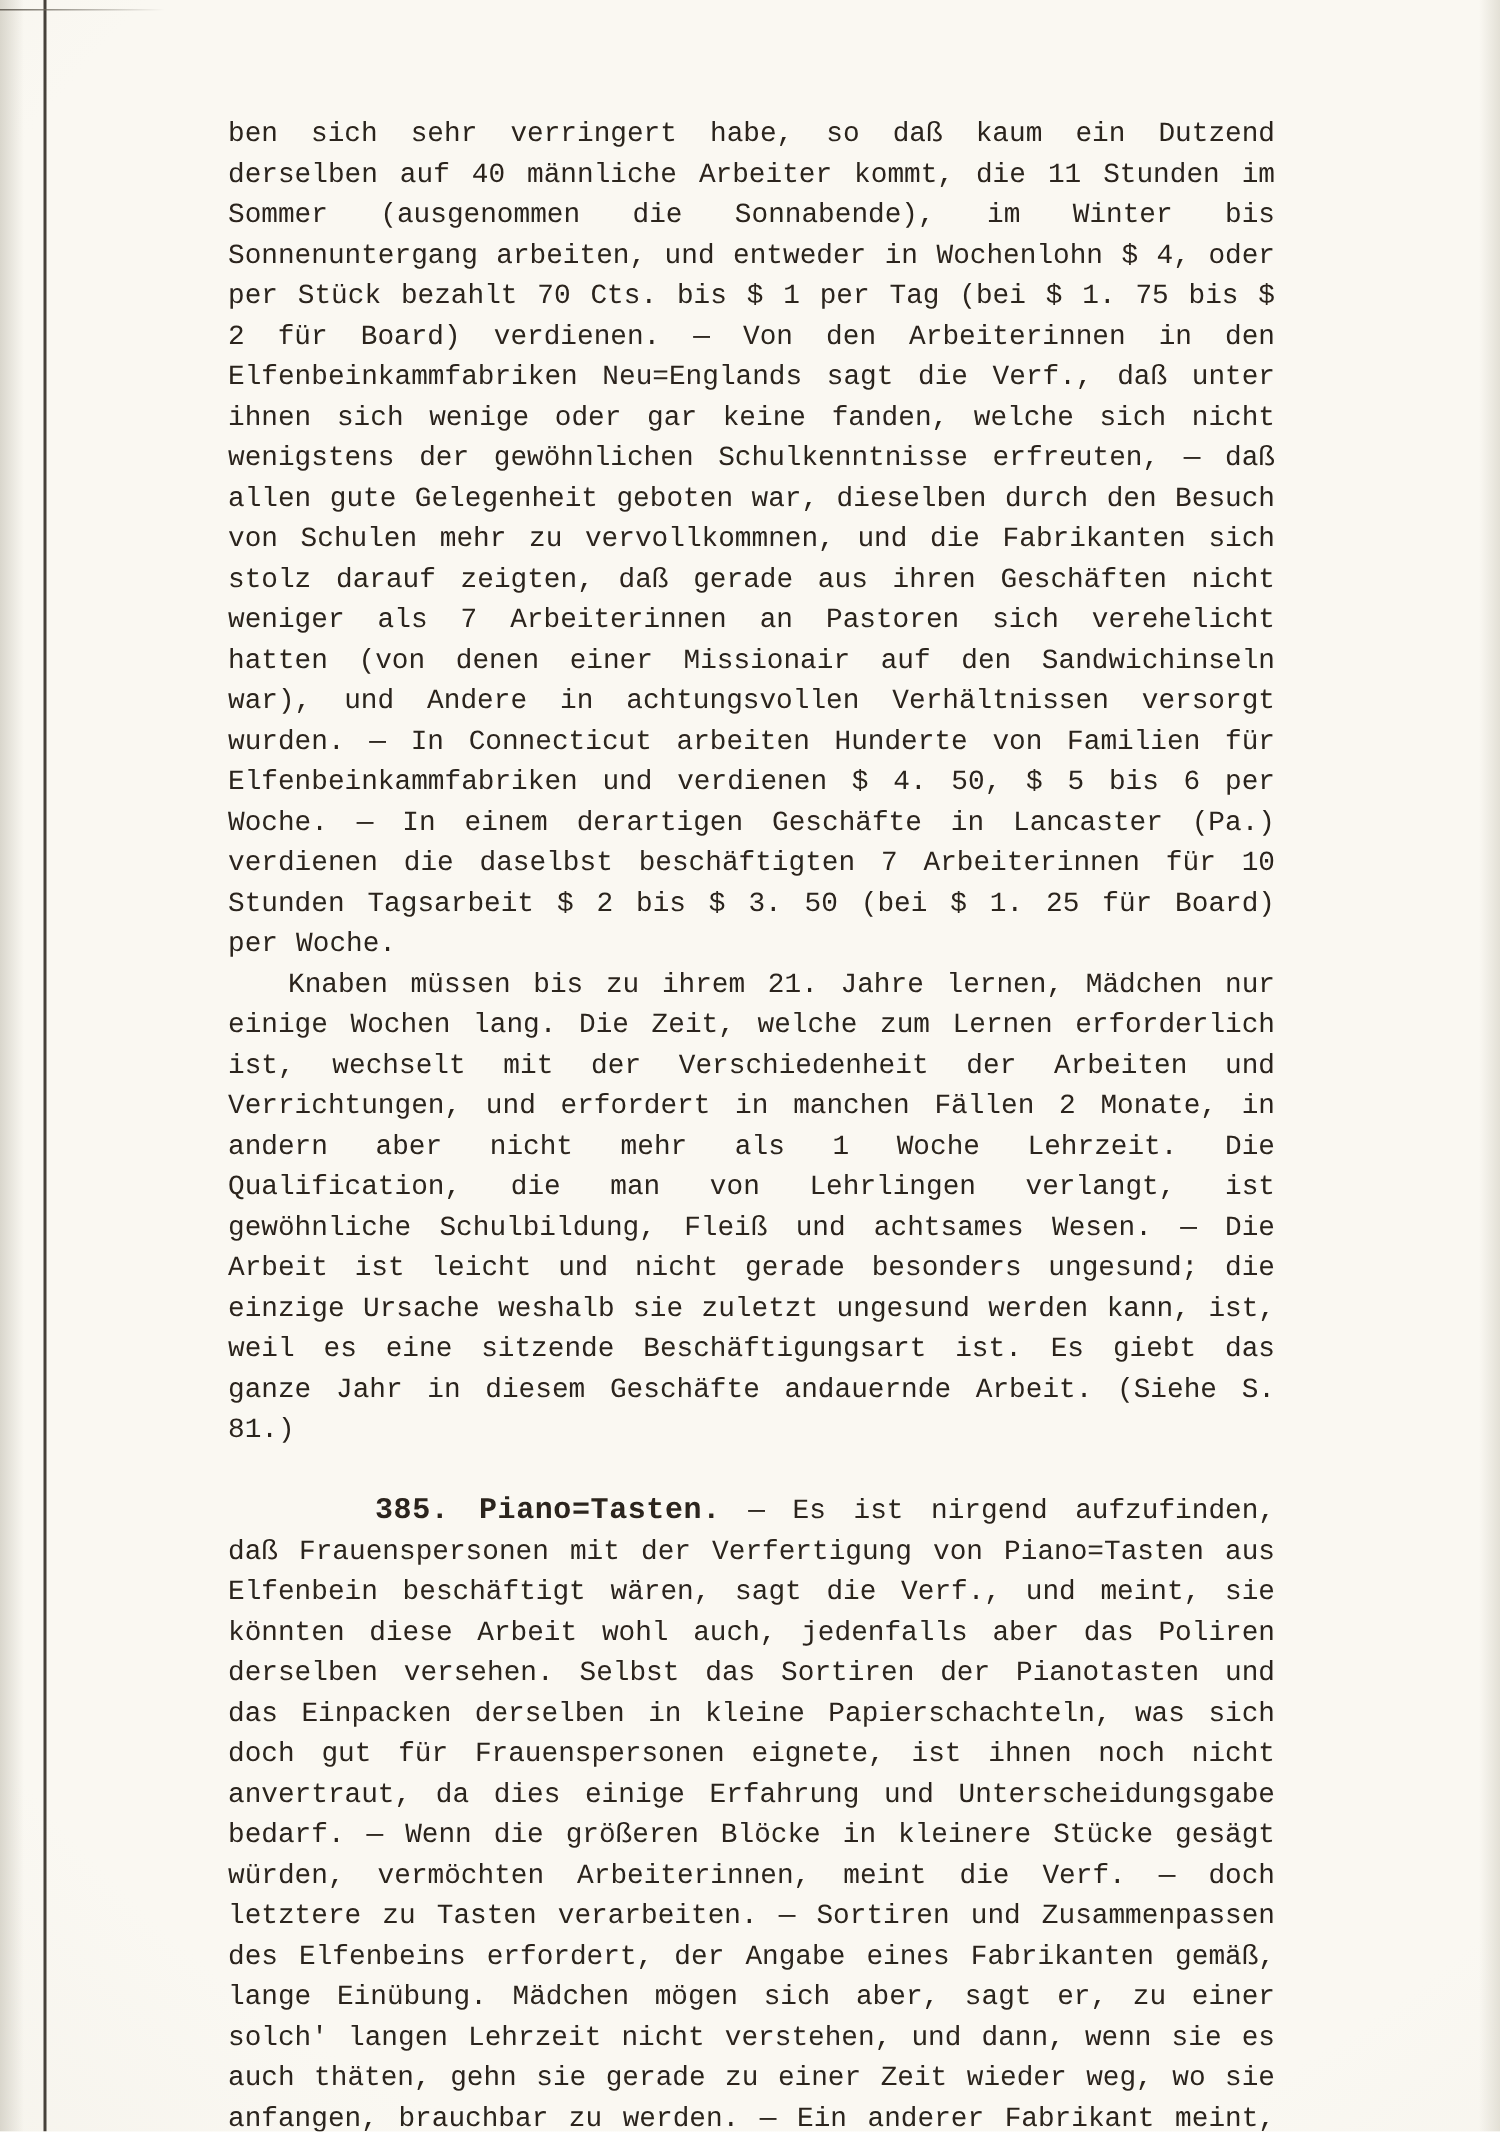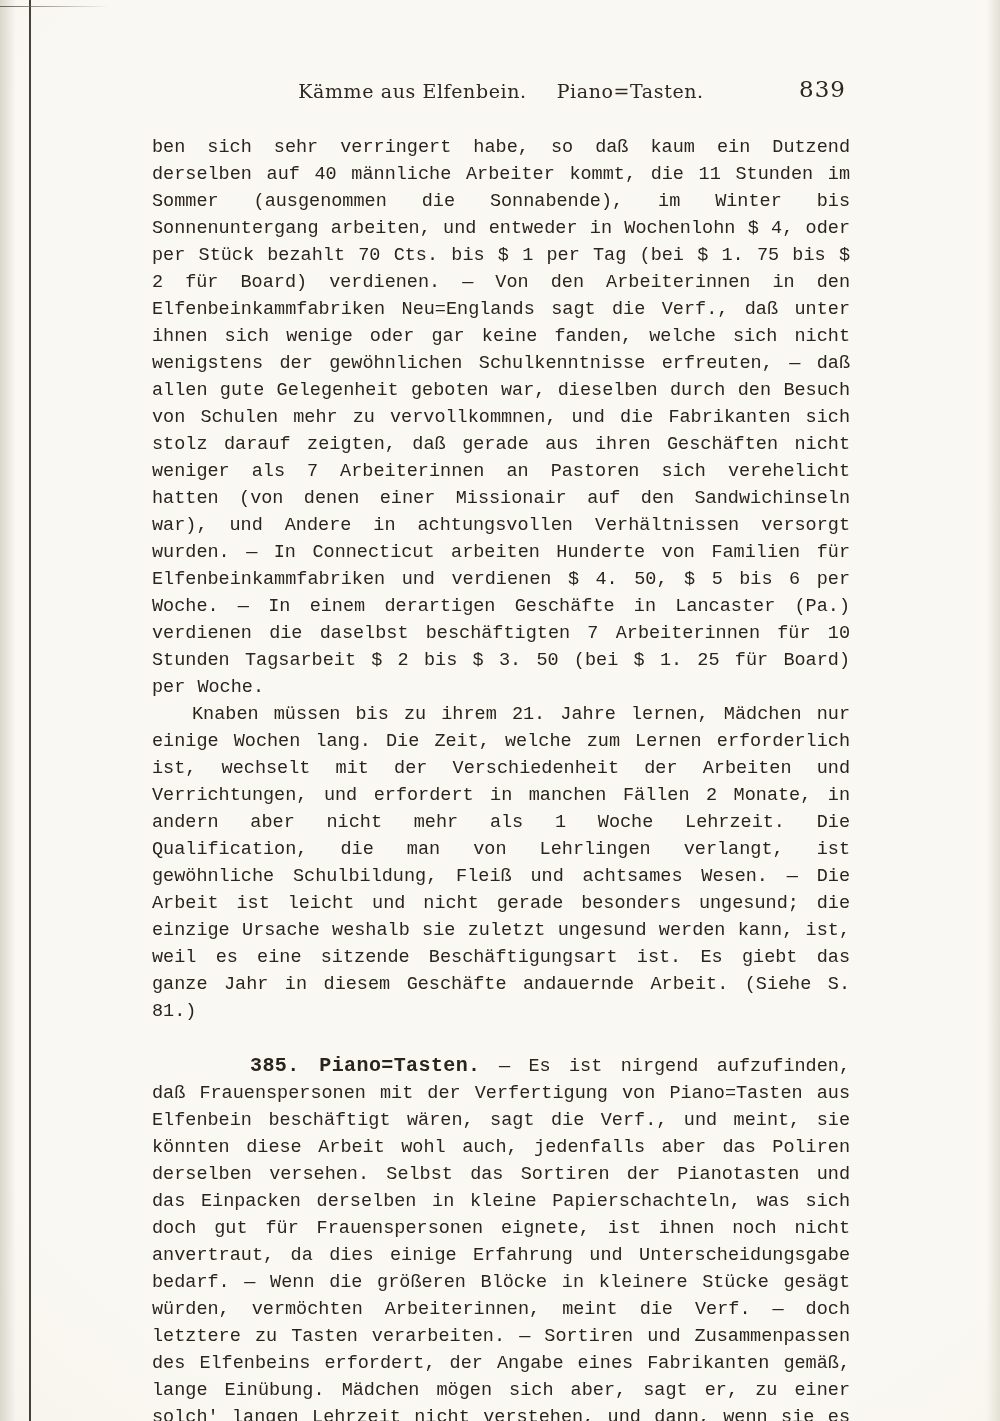--- a/index.html
+++ b/index.html
@@ -85,26 +85,20 @@
 </head>
 <body>
 
 <div class="left-scan-shadow"></div>
 <div class="edge-line-vertical"></div>
 <div class="edge-line-top"></div>
 <div class="right-scan-shadow"></div>
 
 <div class="content">
 
-  <header class="page-header">
-    <div class="running-title">
-      <span class="left-part">Kämme aus Elfenbein.</span><span class="right-part">Piano=Tasten.</span>
-    </div>
-    <div class="page-number">839</div>
-  </header>
 
   <main class="body-text">
 
     <p class="para continuation">ben sich sehr verringert habe, so daß kaum ein Dutzend derselben auf 40 männliche Arbeiter kommt, die 11 Stunden im Sommer (ausgenommen die Sonnabende), im Winter bis Sonnenuntergang arbeiten, und entweder in Wochenlohn $ 4, oder per Stück bezahlt 70 Cts. bis $ 1 per Tag (bei $ 1. 75 bis $ 2 für Board) verdienen. — Von den Arbeiterinnen in den Elfenbeinkammfabriken Neu=Englands sagt die Verf., daß unter ihnen sich wenige oder gar keine fanden, welche sich nicht wenigstens der gewöhnlichen Schulkenntnisse erfreuten, — daß allen gute Gelegenheit geboten war, dieselben durch den Besuch von Schulen mehr zu vervollkommnen, und die Fabrikanten sich stolz darauf zeigten, daß gerade aus ihren Geschäften nicht weniger als 7 Arbeiterinnen an Pastoren sich verehelicht hatten (von denen einer Missionair auf den Sandwichinseln war), und Andere in achtungsvollen Verhältnissen versorgt wurden. — In Connecticut arbeiten Hunderte von Familien für Elfenbeinkammfabriken und verdienen $ 4. 50, $ 5 bis 6 per Woche. — In einem derartigen Geschäfte in Lancaster (Pa.) verdienen die daselbst beschäftigten 7 Arbeiterinnen für 10 Stunden Tagsarbeit $ 2 bis $ 3. 50 (bei $ 1. 25 für Board) per Woche.</p>
 
     <p class="para indented">Knaben müssen bis zu ihrem 21. Jahre lernen, Mädchen nur einige Wochen lang. Die Zeit, welche zum Lernen erforderlich ist, wechselt mit der Verschiedenheit der Arbeiten und Verrichtungen, und erfordert in manchen Fällen 2 Monate, in andern aber nicht mehr als 1 Woche Lehrzeit. Die Qualification, die man von Lehrlingen verlangt, ist gewöhnliche Schulbildung, Fleiß und achtsames Wesen. — Die Arbeit ist leicht und nicht gerade besonders ungesund; die einzige Ursache weshalb sie zuletzt ungesund werden kann, ist, weil es eine sitzende Beschäftigungsart ist. Es giebt das ganze Jahr in diesem Geschäfte andauernde Arbeit. (Siehe S. 81.)</p>
 
     <p class="para section-start"><strong class="section-title">385. Piano=Tasten.</strong><span> — </span><span>Es ist nirgend aufzufinden, daß Frauenspersonen mit der Verfertigung von Piano=Tasten aus Elfenbein beschäftigt wären, sagt die Verf., und meint, sie könnten diese Arbeit wohl auch, jedenfalls aber das Poliren derselben versehen. Selbst das Sortiren der Pianotasten und das Einpacken derselben in kleine Papierschachteln, was sich doch gut für Frauenspersonen eignete, ist ihnen noch nicht anvertraut, da dies einige Erfahrung und Unterscheidungsgabe bedarf. — Wenn die größeren Blöcke in kleinere Stücke gesägt würden, vermöchten Arbeiterinnen, meint die Verf. — doch letztere zu Tasten verarbeiten. — Sortiren und Zusammenpassen des Elfenbeins erfordert, der Angabe eines Fabrikanten gemäß, lange Einübung. Mädchen mögen sich aber, sagt er, zu einer solch' langen Lehrzeit nicht verstehen, und dann, wenn sie es auch thäten, gehn sie gerade zu einer Zeit wieder weg, wo sie anfangen, brauchbar zu werden. — Ein anderer Fabrikant meint, daß Frauenspersonen im Pianotasten=Geschäfte wohl deshalb noch keine Beschäftigung gefunden</span></p>
 
   </main>

